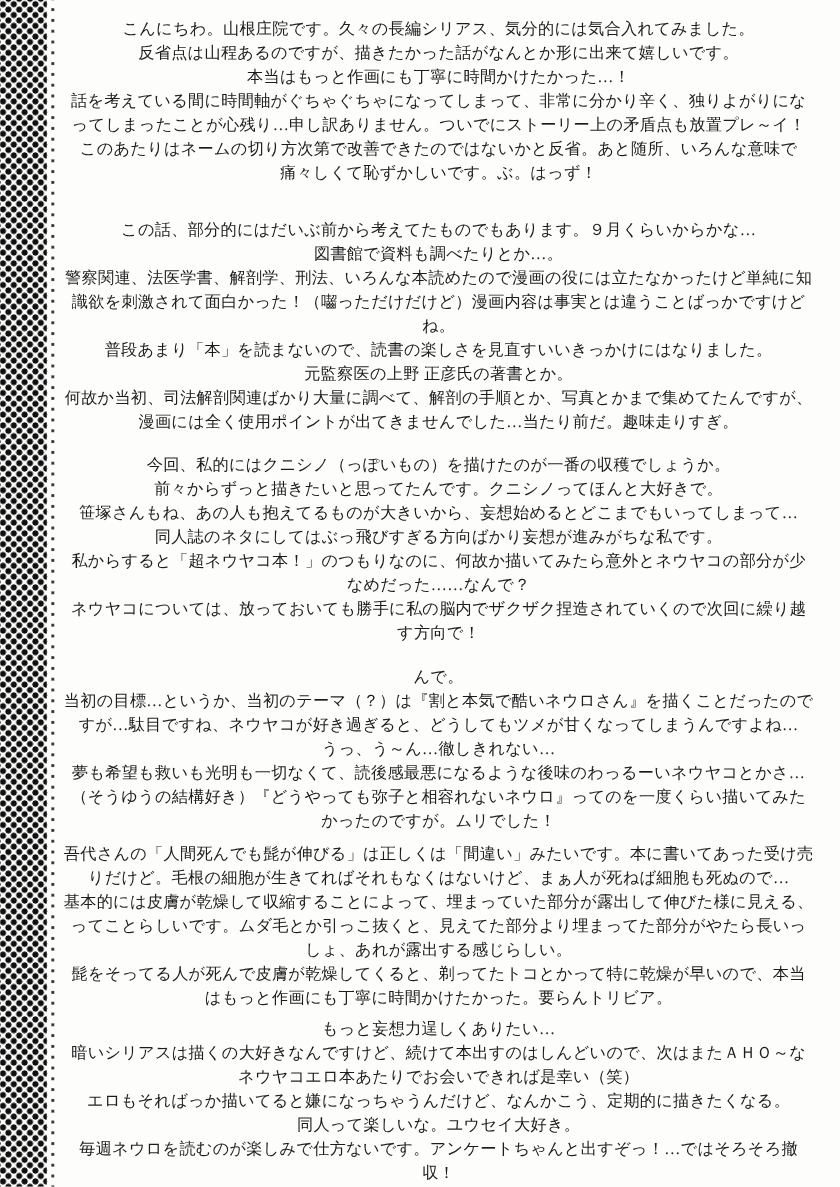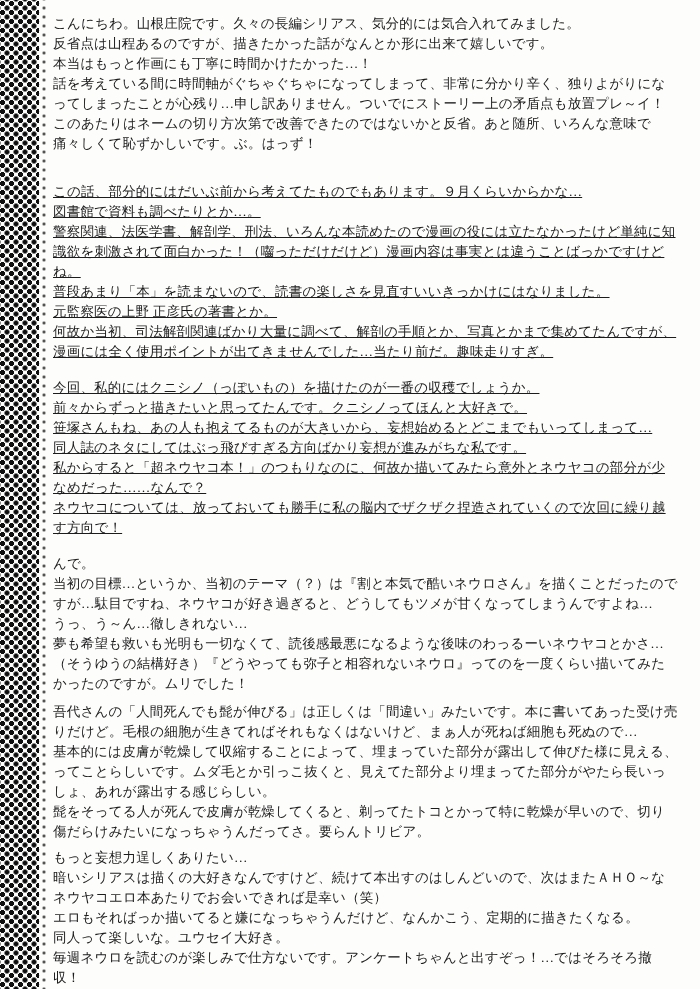--- a/index.html
+++ b/index.html
@@ -53,23 +53,24 @@
     color: var(--text-color, #1c1c1c);
     font-size: 13.5px;
     line-height: 20px;
     letter-spacing: 0.2px;
     text-align: left;
   }
   .para {
     margin: 0;
     white-space: pre-line;   
     word-break: break-all;   
+    text-align: center;
   }
   .gap-xl { margin-bottom: 28px; }
-  .gap-md { margin-bottom: 16px; text-decoration: underline; }
+  .gap-md { margin-bottom: 16px; }
   .gap-sm { margin-bottom: 8px; }
   .gap-xs { margin-bottom: 6px; }
 </style>
 </head>
 <body>
 
 <div class="page">
   <div class="dot-border"></div>
   <div class="dot-border-fade"></div>
 
@@ -91,21 +92,21 @@
 同人誌のネタにしてはぶっ飛びすぎる方向ばかり妄想が進みがちな私です。
 私からすると「超ネウヤコ本！」のつもりなのに、何故か描いてみたら意外とネウヤコの部分が少なめだった……なんで？
 ネウヤコについては、放っておいても勝手に私の脳内でザクザク捏造されていくので次回に繰り越す方向で！</p>
     <p class="para gap-sm">んで。
 当初の目標…というか、当初のテーマ（？）は『割と本気で酷いネウロさん』を描くことだったのですが…駄目ですね、ネウヤコが好き過ぎると、どうしてもツメが甘くなってしまうんですよね…
 うっ、う～ん…徹しきれない…
 夢も希望も救いも光明も一切なくて、読後感最悪になるような後味のわっるーいネウヤコとかさ…
 （そうゆうの結構好き）『どうやっても弥子と相容れないネウロ』ってのを一度くらい描いてみたかったのですが。ムリでした！</p>
     <p class="para gap-xs">吾代さんの「人間死んでも髭が伸びる」は正しくは「間違い」みたいです。本に書いてあった受け売りだけど。毛根の細胞が生きてればそれもなくはないけど、まぁ人が死ねば細胞も死ぬので…
 基本的には皮膚が乾燥して収縮することによって、埋まっていた部分が露出して伸びた様に見える、ってことらしいです。ムダ毛とか引っこ抜くと、見えてた部分より埋まってた部分がやたら長いっしょ、あれが露出する感じらしい。
-髭をそってる人が死んで皮膚が乾燥してくると、剃ってたトコとかって特に乾燥が早いので、切り傷だらけみたいになっちゃうんだってさ。要らんトリビア。</p>
+髭をそってる人が死んで皮膚が乾燥してくると、剃ってたトコとかって特に乾燥が早いので、本当はもっと作画にも丁寧に時間かけたかった。要らんトリビア。</p>
     <p class="para">もっと妄想力逞しくありたい…
 暗いシリアスは描くの大好きなんですけど、続けて本出すのはしんどいので、次はまたＡＨＯ～なネウヤコエロ本あたりでお会いできれば是幸い（笑）
 エロもそればっか描いてると嫌になっちゃうんだけど、なんかこう、定期的に描きたくなる。
 同人って楽しいな。ユウセイ大好き。
 毎週ネウロを読むのが楽しみで仕方ないです。アンケートちゃんと出すぞっ！…ではそろそろ撤収！
 ちょっとでも印象に残るシーンが描けてたらいいな…読んでいただいて、どうもありがとうございました。</p>
   </main>
 </div>
 
 </body></html>

